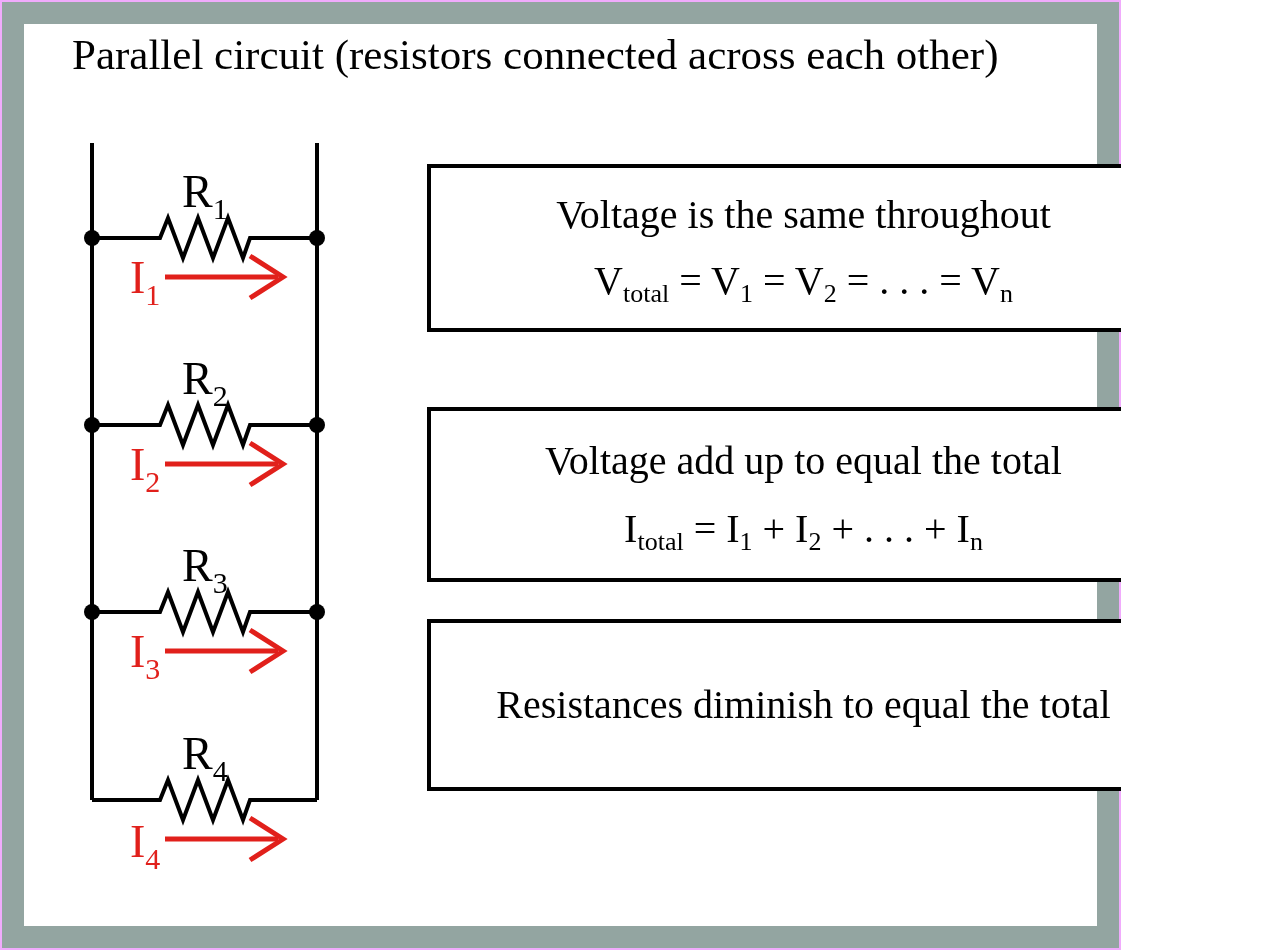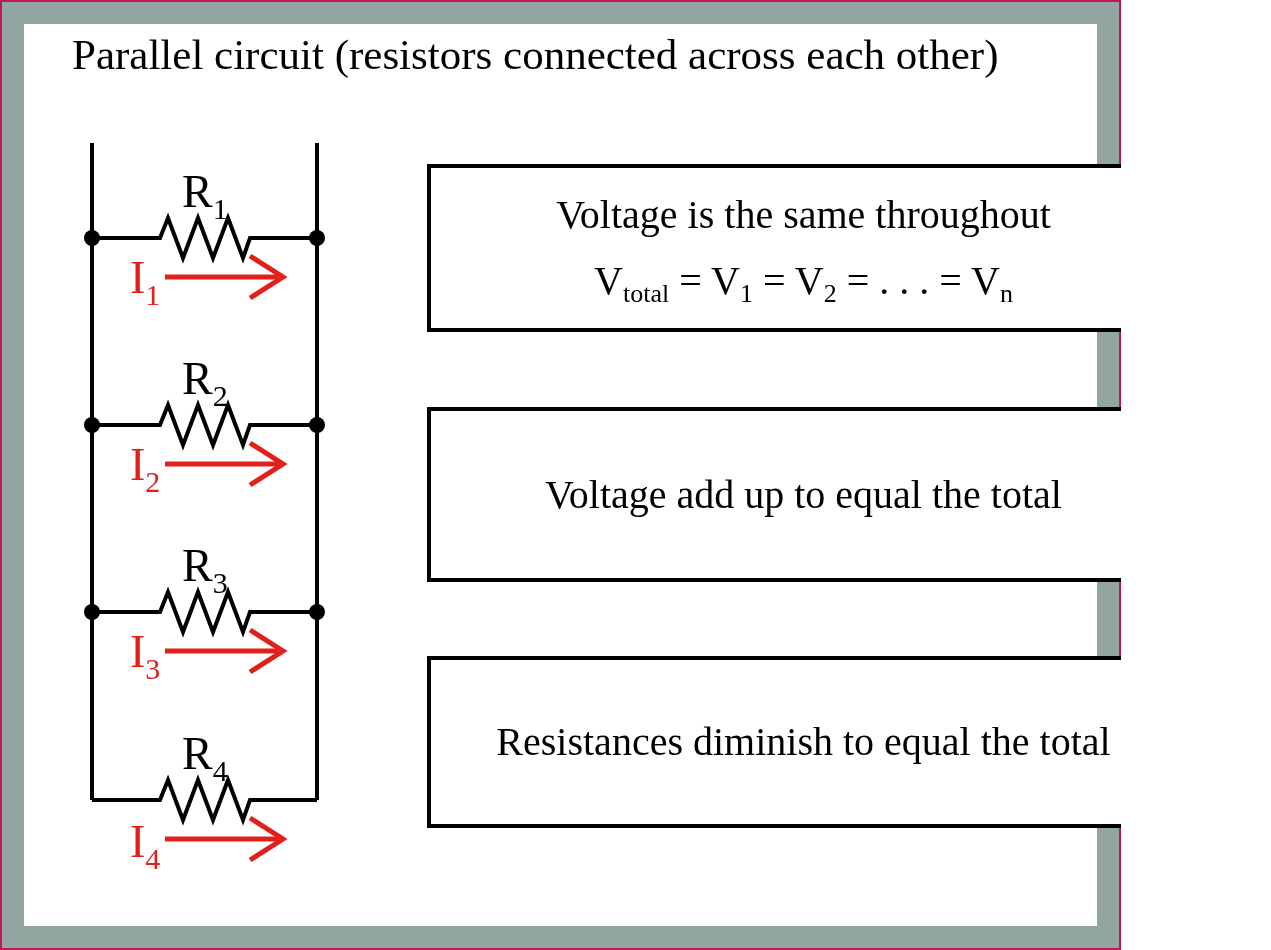--- a/index.html
+++ b/index.html
@@ -1,36 +1,36 @@
 <!DOCTYPE html>
 <html><head>
 <meta charset="utf-8">
 <style>
   html,body{margin:0;padding:0;background:#ffffff;}
   #slide{
-    position:relative;width:1121px;height:950px;background:#be185d;
+    position:relative;width:1121px;height:950px;background:#f0abfc;
     font-family:"Liberation Serif", serif;color:#000;overflow:hidden;
   }
   #frame-border{
     position:absolute;left:2px;top:2px;right:2px;bottom:2px;
     border:22px solid #93a5a1;background:#ffffff;box-sizing:border-box;
   }
   #page-title{
     position:absolute;left:72px;top:30px;width:1160px;
     font-size:43px;line-height:1.15;white-space:nowrap;
   }
   .circuit-svg{position:absolute;left:40px;top:120px;}
   .rule-box{
     position:absolute;left:427px;width:753px;border:4px solid #000;
     box-sizing:border-box;background:#ffffff;
     display:flex;flex-direction:column;align-items:center;justify-content:center;
   }
   #voltage-rule-box{top:164px;height:168px;row-gap:26px;}
   #current-rule-box{top:407px;height:175px;row-gap:28px;}
-  #resistance-rule-box{top:656px;height:172px;row-gap:22px;}
+  #resistance-rule-box{top:619px;height:172px;row-gap:22px;}
   .rule-title{font-size:40px;line-height:1;white-space:nowrap;}
   .rule-formula{font-size:40px;line-height:1;white-space:nowrap;text-align:right;}
   .rule-formula sub{font-size:26px;vertical-align:-0.3em;line-height:0;}
   .rule-formula sup{font-size:26px;vertical-align:0.5em;line-height:0;}
   .r-label{font-size:46px;fill:#000;}
   .i-label{font-size:46px;fill:#e1201b;}
   .sub-num{font-size:30px;}
 </style>
 </head>
 <body>
@@ -88,18 +88,19 @@
     <text x="90" y="737" class="i-label"><tspan>I</tspan><tspan class="sub-num" dy="12">4</tspan></text>
   </svg>
 
   <div class="rule-box" id="voltage-rule-box">
     <div class="rule-title">Voltage is the same throughout</div>
     <div class="rule-formula"><span>V</span><sub>total</sub><span> = V</span><sub>1</sub><span> = V</span><sub>2</sub><span> = . . . = V</span><sub>n</sub></div>
   </div>
 
   <div class="rule-box" id="current-rule-box">
     <div class="rule-title">Voltage add up to equal the total</div>
+    <div class="rule-formula"><span>I</span><sub>total</sub><span> = I</span><sub>1</sub><span> + I</span><sub>2</sub><span> + . . . + I</span><sub>n</sub></div>
   </div>
 
   <div class="rule-box" id="resistance-rule-box">
     <div class="rule-title">Resistances diminish to equal the total</div>
   </div>
 </div>
 
 </body></html>

